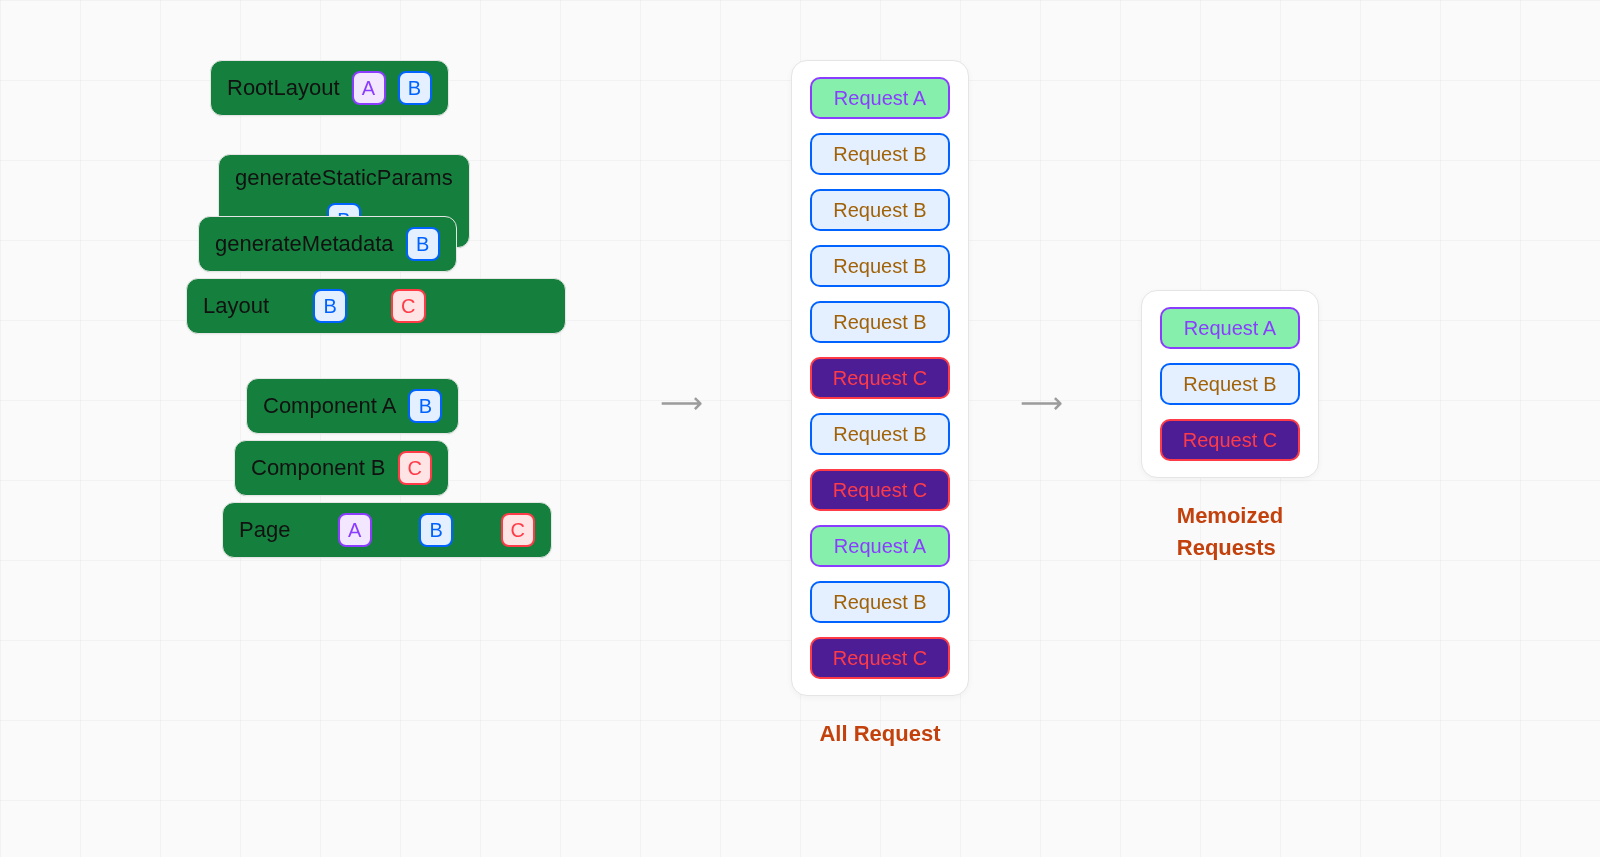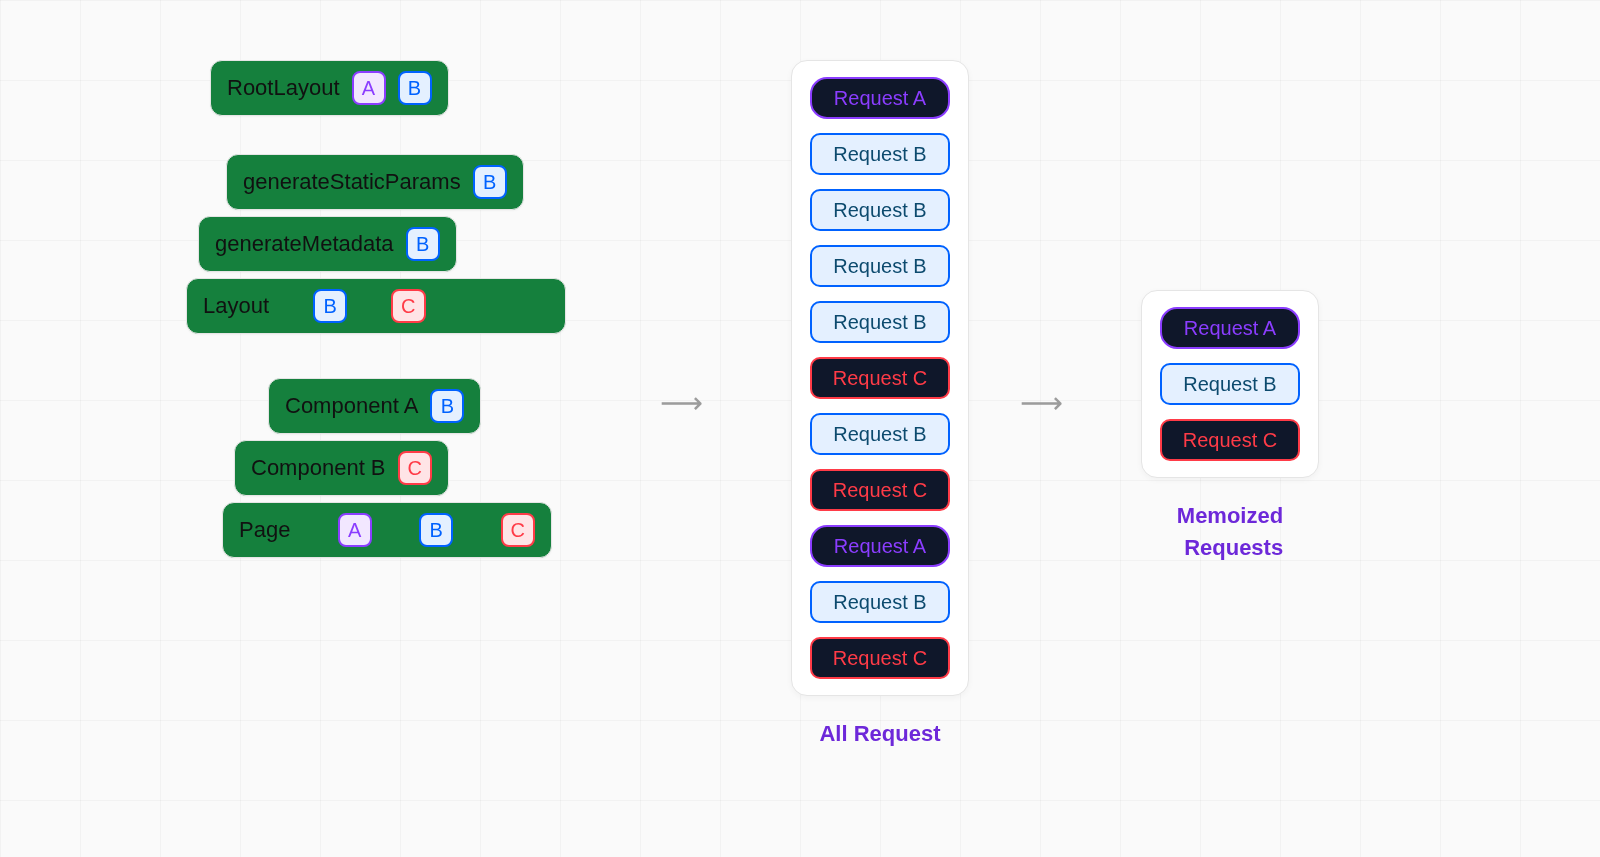--- a/index.html
+++ b/index.html
@@ -77,30 +77,30 @@
     display:flex;
     align-items:center;
     justify-content:center;
     height:42px;
     border-radius:10px;
     border:2px solid;
     font-size:20px;
     font-weight:500;
     min-width: 140px;
   }
-  .req.A { color:#8b3dff; border-color:#8b3dff; background:#0f172a;border-radius:17px; }
-  .req.B { color:#0c4a6e; border-color:#0062ff; background:#e4f0ff; }
-  .req.C { color:#ff3b47; border-color:#ff3b47; background:#0f172a; }
+  .req.A { color:#8b3dff; border-color:#8b3dff; background:#86efac; }
+  .req.B { color:#a16207; border-color:#0062ff; background:#e4f0ff; }
+  .req.C { color:#ff3b47; border-color:#ff3b47; background:#4c1d95; }
 
   .caption {
     margin-top: 22px;
-    color:#6d28d9;
+    color:#c2410c;
     font-size:22px;
     font-weight:600;
-    text-align:right;
+    text-align:left;
     line-height:1.45;
   }
   .caption.left { align-self:center; width:100%; }
 
   .arrow {
     position:absolute;
     color:#9c9c9c;
     font-size:30px;
     top: 385px;
     user-select:none;
@@ -115,37 +115,37 @@
 
   <div class="group" style="height:58px;">
     <div class="card z1">
       <span class="card-label">RootLayout</span>
       <span class="chip A">A</span>
       <span class="chip B">B</span>
     </div>
   </div>
 
   <div class="group" style="height:188px; width:100%;">
-    <div class="card stacked z1" style="top:0; left:16px;">
+    <div class="card stacked z1" style="top:0; left:8px;flex-direction:column;">
       <span class="card-label">generateStaticParams</span>
       <span class="chip B">B</span>
     </div>
     <div class="card stacked z2" style="top:62px; left:-12px;">
       <span class="card-label">generateMetadata</span>
       <span class="chip B">B</span>
     </div>
     <div class="card stacked z3" style="top:124px; left:-24px; width:380px;">
       <span class="card-label">Layout</span>
       <span class="chip B">B</span>
       <span class="chip C">C</span>
     </div>
   </div>
 
   <div class="group" style="height:188px; width:100%; margin-left:36px;">
-    <div class="card stacked z1" style="top:0; left:0;margin-left:22px;">
+    <div class="card stacked z1" style="top:0; left:0;">
       <span class="card-label">Component A</span>
       <span class="chip B">B</span>
     </div>
     <div class="card stacked z2" style="top:62px; left:-12px;">
       <span class="card-label">Component B</span>
       <span class="chip C">C</span>
     </div>
     <div class="card stacked z3" style="top:124px; left:-24px; width:330px;justify-content:space-between;">
       <span class="card-label">Page</span>
       <span class="chip A">A</span>

